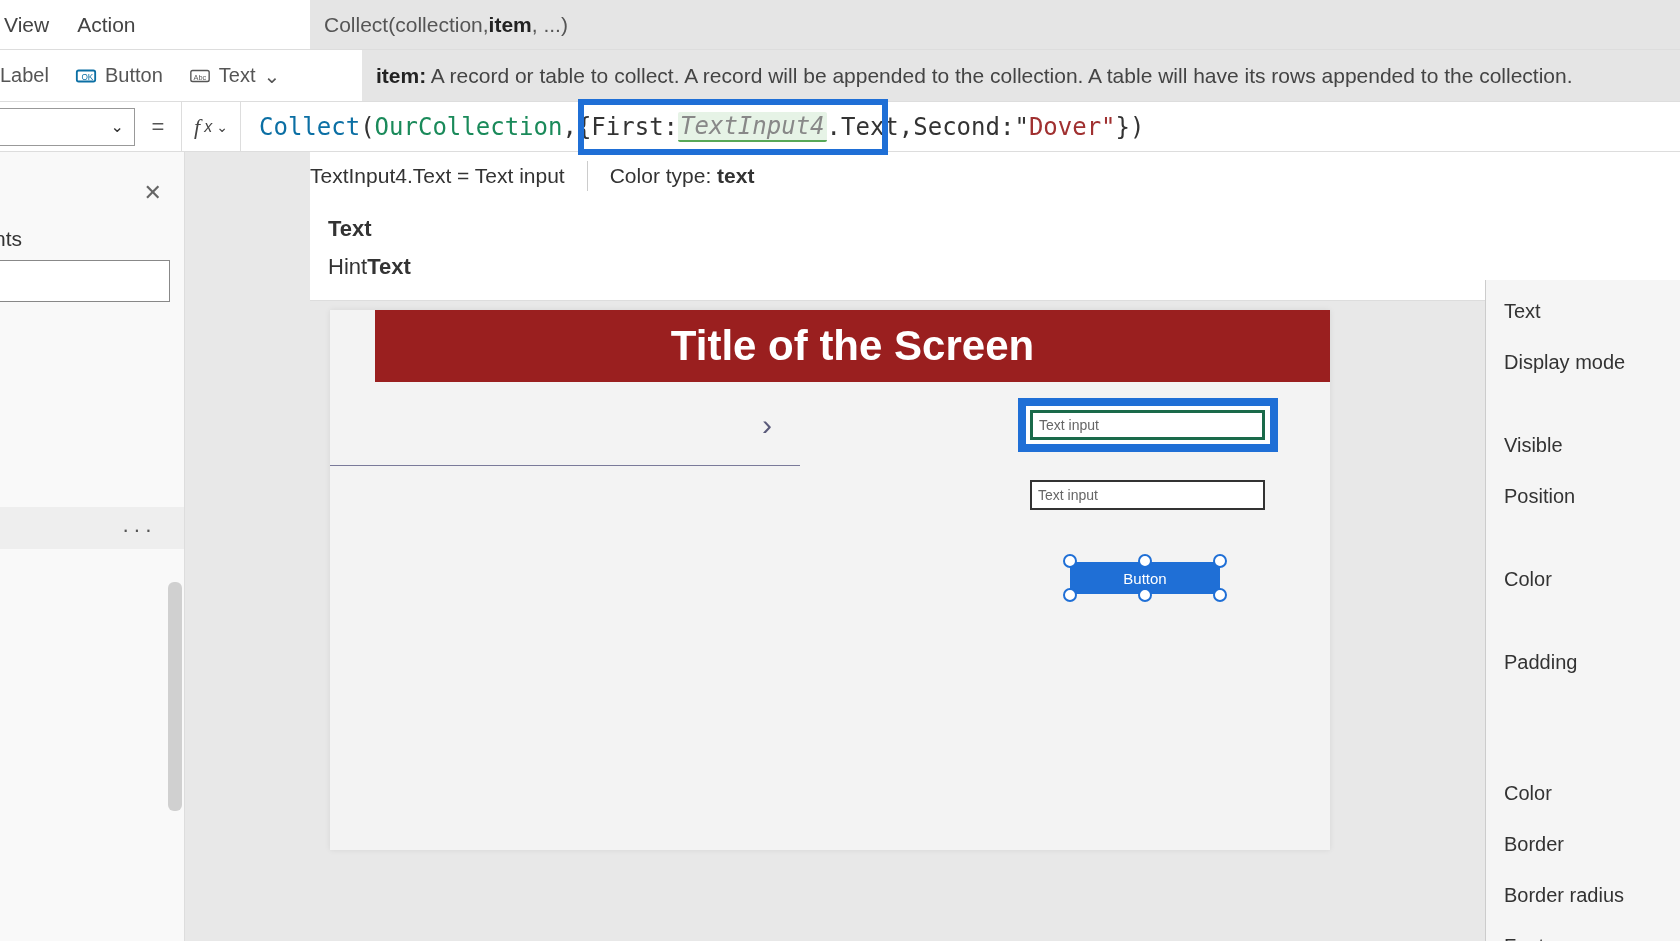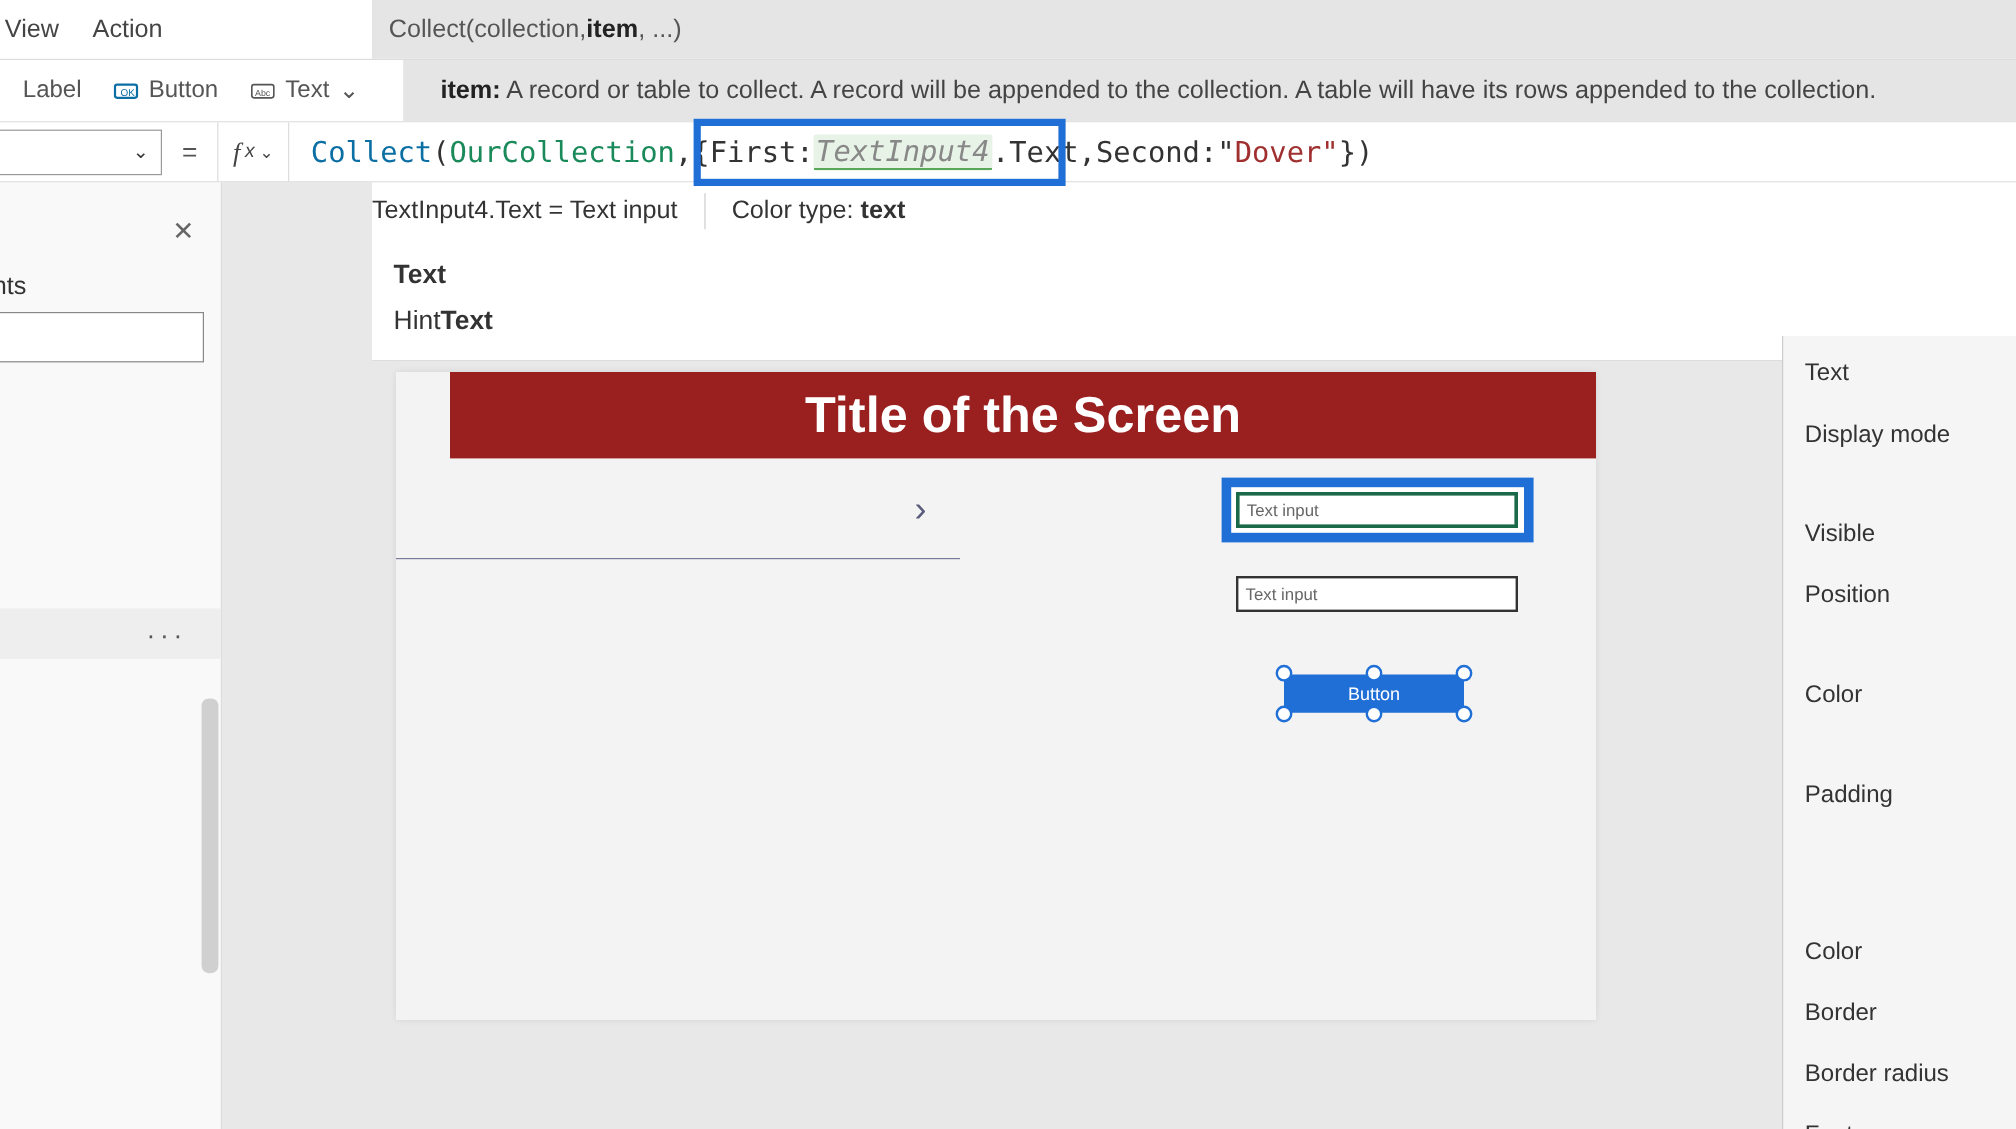--- a/index.html
+++ b/index.html
@@ -6,25 +6,25 @@
   html, body { width: 1680px; height: 941px; font-family: "Segoe UI", Arial, sans-serif; background: #e8e8e8; overflow: hidden; color: #333; }
   
   
   .menubar { height: 50px; background: #fff; display: flex; align-items: center; border-bottom: 1px solid #ddd; }
   .menubar .menu-left { display: flex; align-items: center; gap: 28px; padding-left: 4px; width: 310px; font-size: 21px; color: #444; }
   .menubar .hint { flex: 1; background: #e5e5e5; height: 100%; display: flex; align-items: center; padding-left: 14px; font-size: 21px; color: #555; }
   .menubar .hint b { color: #222; }
 
   
   .ribbon { height: 52px; background: #fff; display: flex; align-items: center; border-bottom: 1px solid #ddd; }
-  .ribbon .rb-left { display: flex; align-items: center; gap: 26px; padding-left: 19px; width: 336px; font-size: 20px; color: #555; }
+  .ribbon .rb-left { display: flex; align-items: center; gap: 26px; padding-left: 0; width: 362px; font-size: 20px; color: #555; }
   .ribbon .rb-item { display: flex; align-items: center; gap: 8px; }
   .ribbon .rb-item svg { width: 22px; height: 22px; }
   .ribbon .rb-desc { flex: 1; background: #e5e5e5; height: 100%; display: flex; align-items: center; padding-left: 14px; font-size: 21px; color: #444; }
-  .ribbon .rb-desc b { color: #222; margin-left: 17px; }
+  .ribbon .rb-desc b { color: #222; }
 
   
   .formula-row { height: 50px; background: #fff; display: flex; align-items: center; border-bottom: 1px solid #ddd; }
   .prop-select { width: 155px; height: 38px; border: 1px solid #999; background: #fff; margin-left: -20px; display: flex; align-items: center; justify-content: flex-end; padding-right: 10px; }
   .eq { width: 46px; text-align: center; font-size: 22px; color: #555; }
   .fx-box { width: 60px; height: 100%; display: flex; align-items: center; justify-content: center; font-style: italic; font-size: 22px; color: #444; border-left: 1px solid #ddd; border-right: 1px solid #ddd; gap:4px;}
   .formula { flex: 1; height: 100%; display: flex; align-items: center; padding-left: 18px; font-family: Consolas, monospace; font-size: 24px; color: #333; position: relative; }
   .tok-fn { color: #0b6fa4; }
   .tok-coll { color: #1a8a5a; }
   .tok-txt { color: #888; font-style: italic; background: #e6f3e6; border-radius: 2px; padding: 0 2px; border-bottom: 2px solid #58a858; }

